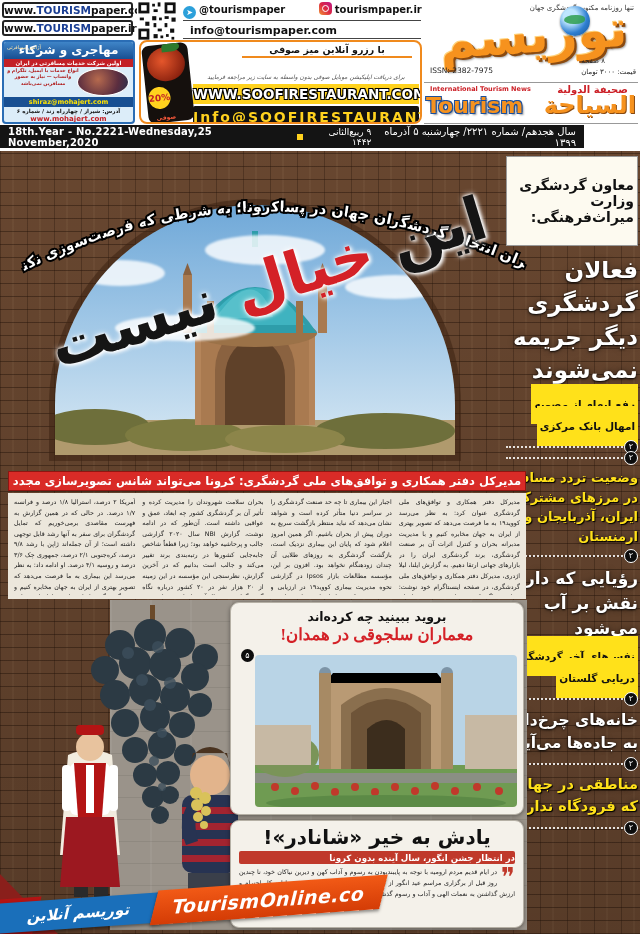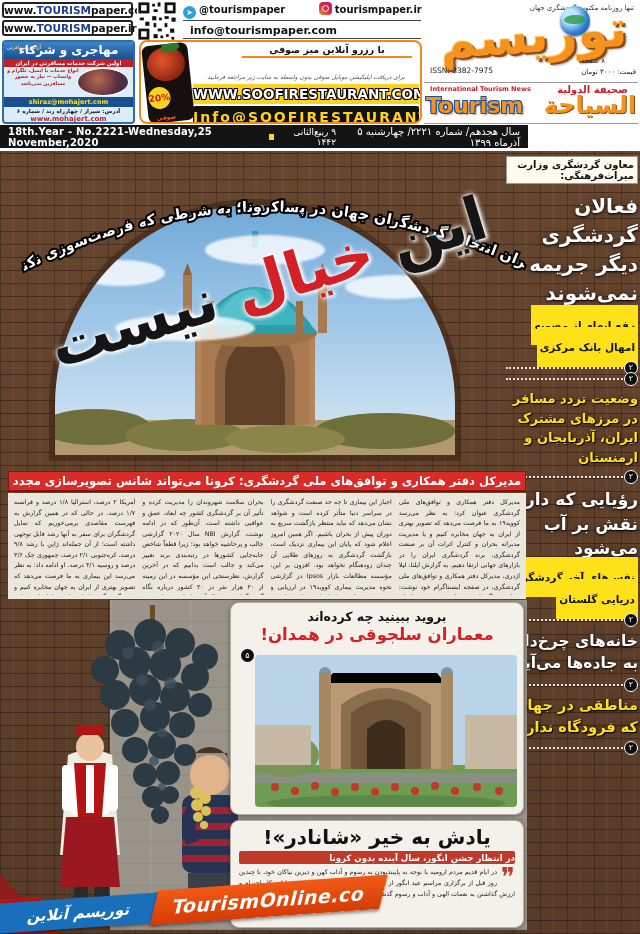--- a/index.html
+++ b/index.html
@@ -68,21 +68,21 @@
   .soofi-url { position:absolute; left:52px; top:42px; width:226px; background:#ffd21e; color:#fff; font-weight:900; font-size:13.5px; text-align:center; padding:2px 0;
     text-shadow:-1px -1px 0 #000,1px -1px 0 #000,-1px 1px 0 #000,1px 1px 0 #000; }
   .soofi-mail { position:absolute; left:52px; top:64px; width:226px; background:#111; color:#ffd21e; font-weight:bold; font-size:14px; letter-spacing:2px; text-align:center; padding:2.5px 0; border-radius:2px; }
   .soofi-phone { position:absolute; left:4px; top:2px; width:46px; height:78px; background:#15100d; border-radius:7px; transform:rotate(-6deg); overflow:hidden; }
   .soofi-food { position:absolute; left:4px; top:3px; width:38px; height:34px; border-radius:50%;
     background:radial-gradient(circle at 40% 40%, #e5562b, #8f2410 70%, #3a130a); }
   .soofi-leaf { position:absolute; left:20px; top:-2px; width:18px; height:10px; background:#2d7a2d; border-radius:50% 50% 50% 0; }
   .soofi-badge { position:absolute; left:2px; bottom:14px; width:22px; height:22px; border-radius:50%; background:#ffd21e; color:#c32026; font-weight:900; font-size:9px; text-align:center; line-height:22px; }
   .soofi-name { position:absolute; left:8px; bottom:2px; font-size:6px; color:#ff5a3c; font-weight:bold; }
   
-  .datebar { position:absolute; left:0; top:125px; width:528px; height:23px; background:#141414; color:#fff; font-size:10px; display:flex; align-items:center; }
+  .datebar { position:absolute; left:0; top:125px; width:584px; height:23px; background:#141414; color:#fff; font-size:10px; display:flex; align-items:center; }
   .datebar .en { margin-left:8px; font-weight:bold; letter-spacing:.2px; }
   .datebar .sq { width:6px; height:6px; background:#ffd21e; margin:0 7px; }
   .datebar .hj { direction:rtl; font-size:9px; }
   .datebar .fa { margin-left:auto; margin-right:8px; direction:rtl; font-size:10px; }
   
   .brick {
     position:absolute; left:0; top:151px; width:640px; height:783px;
     background-color:#6d4a32;
     background-image:
       linear-gradient(rgba(0,0,0,.05), rgba(0,0,0,.2)),
@@ -102,41 +102,41 @@
   .kicker-svg text { font-family:"DejaVu Sans",sans-serif; font-weight:bold; font-size:14.5px; fill:#fff; stroke:#000; stroke-width:4px; paint-order:stroke; }
   .bigline {
     position:absolute; left:38px; top:252px; width:460px; text-align:center;
     transform:rotate(-17deg); direction:rtl; font-weight:900; font-size:60px; line-height:1;
     color:#151515; text-shadow:0 0 3px #fff,0 0 6px #fff,2px 2px 4px rgba(255,255,255,.9);
     white-space:nowrap;
   }
   .bigline .red { color:#d42127; }
   
   .sidebar { position:absolute; right:2px; top:156px; width:132px; height:776px; direction:rtl; text-align:right; }
-  .sb-kicker { background:#fdfaf0; color:#111; font-size:10px; font-weight:bold; padding:2px 3px; border:1px solid #999; margin-bottom:8px; }
+  .sb-kicker { background:#fdfaf0; color:#111; font-size:14px; font-weight:bold; padding:20px 3px; border:1px solid #999; margin-bottom:8px; }
   .sb-white { color:#fff; font-weight:900; text-shadow:0 1px 2px rgba(0,0,0,.9), 0 0 6px rgba(0,0,0,.5); line-height:1.45; }
   .sb-yellow { color:#ffe11a; font-weight:900; text-shadow:1px 1px 1px #000, 0 0 5px rgba(0,0,0,.6); line-height:1.5; }
   .ytag { display:inline; background:#ffe11a; color:#111; font-size:10.5px; font-weight:bold; padding:14px 3px; line-height:2.0;
     -webkit-box-decoration-break:clone; box-decoration-break:clone; }
   .sb-sep { position:relative; border-top:2px dotted rgba(255,255,255,.85); margin:9px 0 9px 0; }
   .sb-sep .pg { position:absolute; right:auto; left:118px; top:-8px; width:14px; height:14px; background:#0d0d0d; border:1px solid #fff; border-radius:50%; color:#fff; font-size:8px; line-height:12px; text-align:center; direction:rtl; }
   
   .lead-banner { position:absolute; left:8px; top:471px; width:518px; height:20px; background:#d92b27; border:1px solid #8e1511;
     color:#fff; font-weight:bold; font-size:11.5px; text-align:center; line-height:18px; direction:rtl; overflow:hidden; }
   .lead-body { position:absolute; left:8px; top:493px; width:518px; height:106px; background:#ece7dc; padding:4px 6px; display:flex; gap:7px; direction:rtl; overflow:hidden; }
   .lead-col { flex:1; font-size:6.3px; line-height:1.68; text-align:justify; color:#191919; overflow:hidden; }
   
   .stone { position:absolute; left:110px; top:600px; width:417px; height:330px;
     background:#9a938a;
     background-image:repeating-linear-gradient(0deg, rgba(0,0,0,.07) 0 1px, transparent 1px 22px),
       repeating-linear-gradient(90deg, rgba(255,255,255,.05) 0 2px, transparent 2px 40px); }
   .card { position:absolute; background:#f4f1ea; border:1px solid #b5b0a5; border-radius:9px; box-shadow:0 1px 4px rgba(0,0,0,.4); }
   .card-mid { left:230px; top:602px; width:294px; height:213px; padding:6px 8px; }
   .cm-l1 { font-size:12.5px; font-weight:bold; color:#111; text-align:center; direction:rtl; }
-  .cm-l2 { font-size:16.5px; font-weight:900; color:#d42127; text-align:center; direction:rtl; margin-top:1px; }
+  .cm-l2 { font-size:16.5px; font-weight:900; color:#d42127; text-align:center; direction:rtl; margin-top:1px;font-family:Liberation Serif, serif; }
   .pgdot { position:absolute; left:10px; top:46px; width:13px; height:13px; background:#0d0d0d; border-radius:50%; color:#fff; font-size:8px; line-height:13px; text-align:center; }
   .cm-photo { position:absolute; left:24px; top:52px; width:262px; height:152px; border-radius:4px; overflow:hidden; }
   .card-bot { left:230px; top:820px; width:294px; height:108px; padding:4px 8px; }
   .cb-h { font-size:20px; font-weight:900; color:#111; text-align:center; direction:rtl; }
   .cb-bar { background:#c0392b; color:#fff; font-size:8.6px; font-weight:bold; direction:rtl; border-radius:2px; padding:1.5px 0; margin-top:2px; }
   .cb-txt { margin-top:3px; font-size:6.4px; line-height:1.7; color:#222; text-align:justify; direction:rtl; overflow:hidden; height:52px; }
   .cb-quote { float:right; font-size:26px; color:#c0392b; line-height:.8; margin-left:4px; }
   
   .figwrap { position:absolute; left:50px; top:605px; width:215px; height:325px; pointer-events:none; }
   
@@ -285,21 +285,21 @@
 
   <div class="bigline">
     <span>این</span>
     <span class="red">خیال</span>
     <span>نیست</span>
   </div>
 
   <div class="sidebar">
     <div class="sb-kicker">معاون گردشگری وزارت میراث‌فرهنگی:</div>
 
-    <div class="sb-white" style="font-size:20px">فعالان گردشگری دیگر جریمه نمی‌شوند</div>
+    <div class="sb-white" style="font-size:23px">فعالان گردشگری دیگر جریمه نمی‌شوند</div>
     <div style="margin:6px 0 2px"><span class="ytag">رفع ابهام از مصوبه امهال بانک مرکزی</span></div>
     <div class="sb-sep">
         <span class="pg">۲</span>
       </div>
 
     <div class="sb-sep">
         <span class="pg">۲</span>
       </div>
 
     <div class="sb-yellow" style="font-size:13px">وضعیت تردد مسافر در مرزهای مشترک ایران، آذربایجان و ارمنستان</div>

